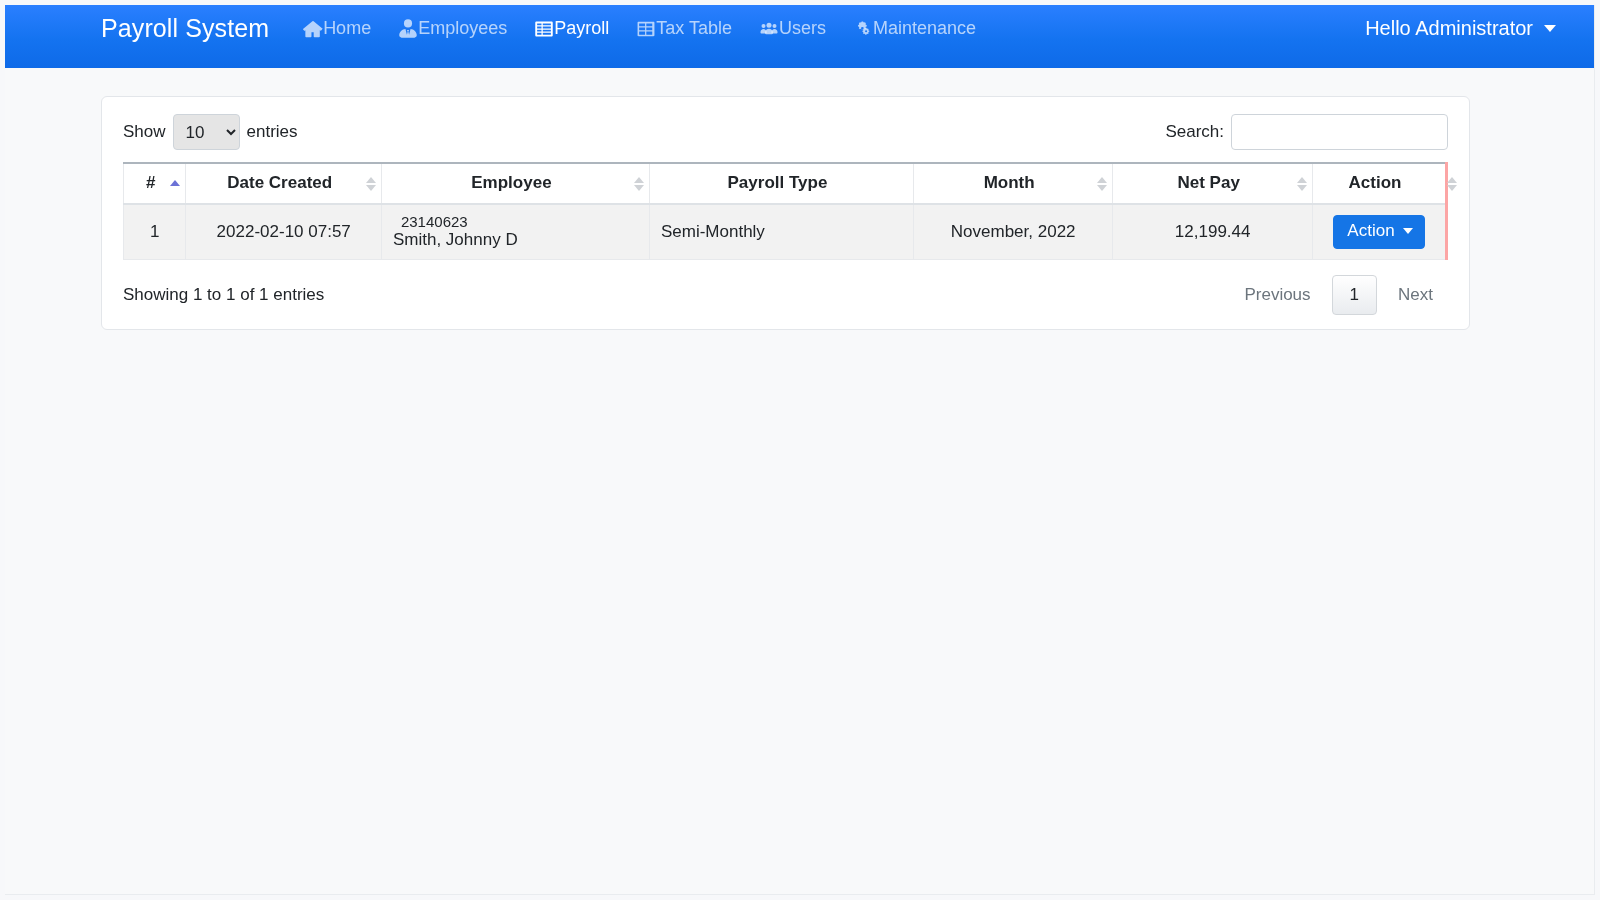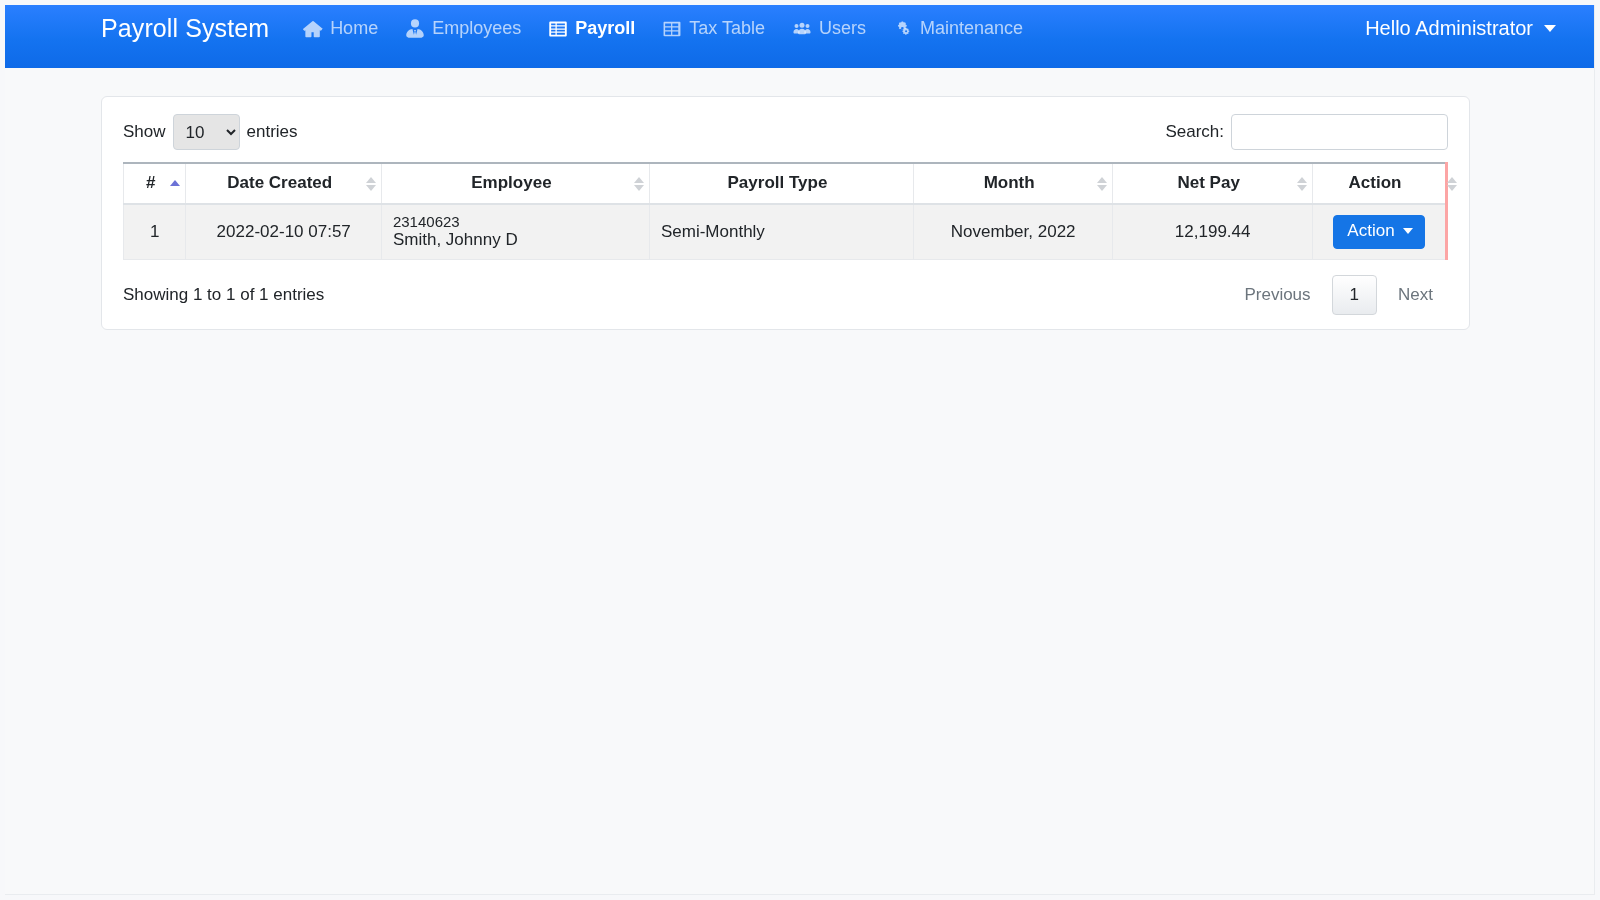--- a/index.html
+++ b/index.html
@@ -43,27 +43,26 @@
   }
   .nav-items {
     display: flex;
     align-items: center;
     gap: 27px;
     flex: 1;
   }
   .nav-link {
     display: flex;
     align-items: center;
-    gap: 7px;
     font-size: 18px;
     color: rgba(255,255,255,.68);
     white-space: nowrap;
     cursor: pointer;
   }
-  .nav-link.active { color: #ffffff; font-weight: 700; }
+  .nav-link.active { color: #ffffff; font-weight: 400; }
   .nav-link .ico {
     display: inline-flex;
     width: 20px; height: 20px;
     align-items: center; justify-content: center;
   }
   .nav-link svg { display: block; }
   .nav-link .ico svg path,
   .nav-link .ico svg rect,
   .nav-link .ico svg circle { fill: rgba(255,255,255,.68); }
   .nav-link.active .ico svg path,
@@ -214,21 +213,21 @@
     position: absolute;
     left: 0;
     width: 0; height: 0;
     border-left: 5px solid transparent;
     border-right: 5px solid transparent;
   }
   .sort-ico .up { top: 2px; border-bottom: 6px solid #cfd2d6; }
   .sort-ico .dn { bottom: 2px; border-top: 6px solid #cfd2d6; }
   .sort-ico.asc-only .up { border-bottom-color: #6c72d6; top: 5px; }
 
-  .emp-id { font-size: 15px; line-height: 1.15; color: #212529; }
+  .emp-id { font-size: 15px; line-height: 1.15; color: #212529; margin-left: 8px; }
   .emp-name { font-size: 17px; line-height: 1.2; color: #212529; }
 
   .btn-action {
     background: #1575e6;
     border: 1px solid #1575e6;
     color: #ffffff;
     font-size: 17px;
     border-radius: 4px;
     padding: 5px 11px 6px 13px;
     display: inline-flex;

